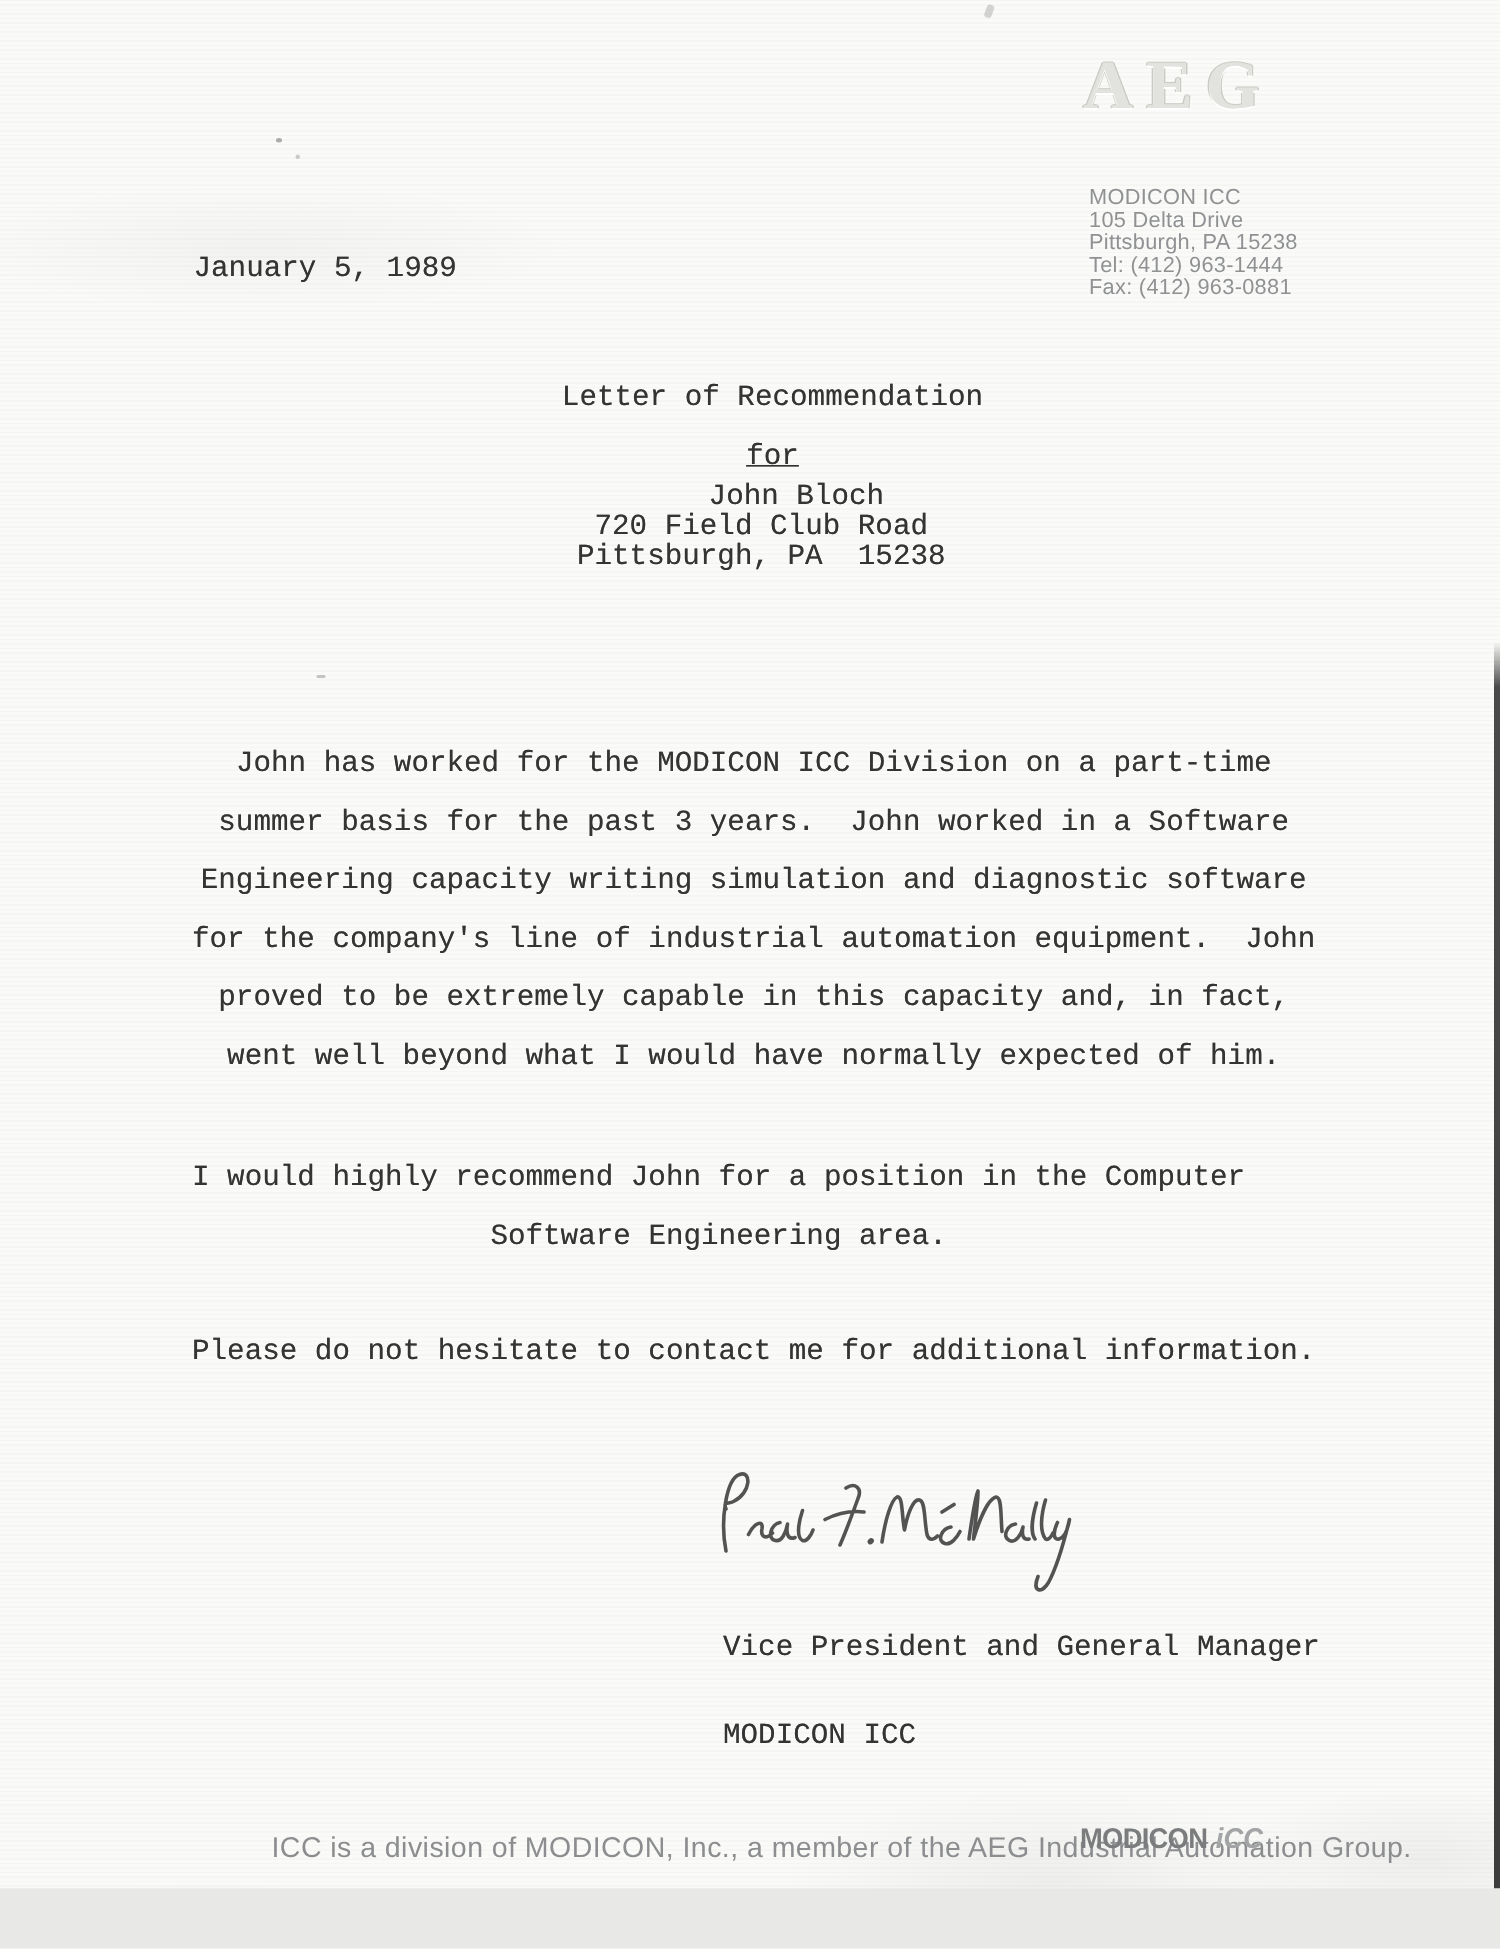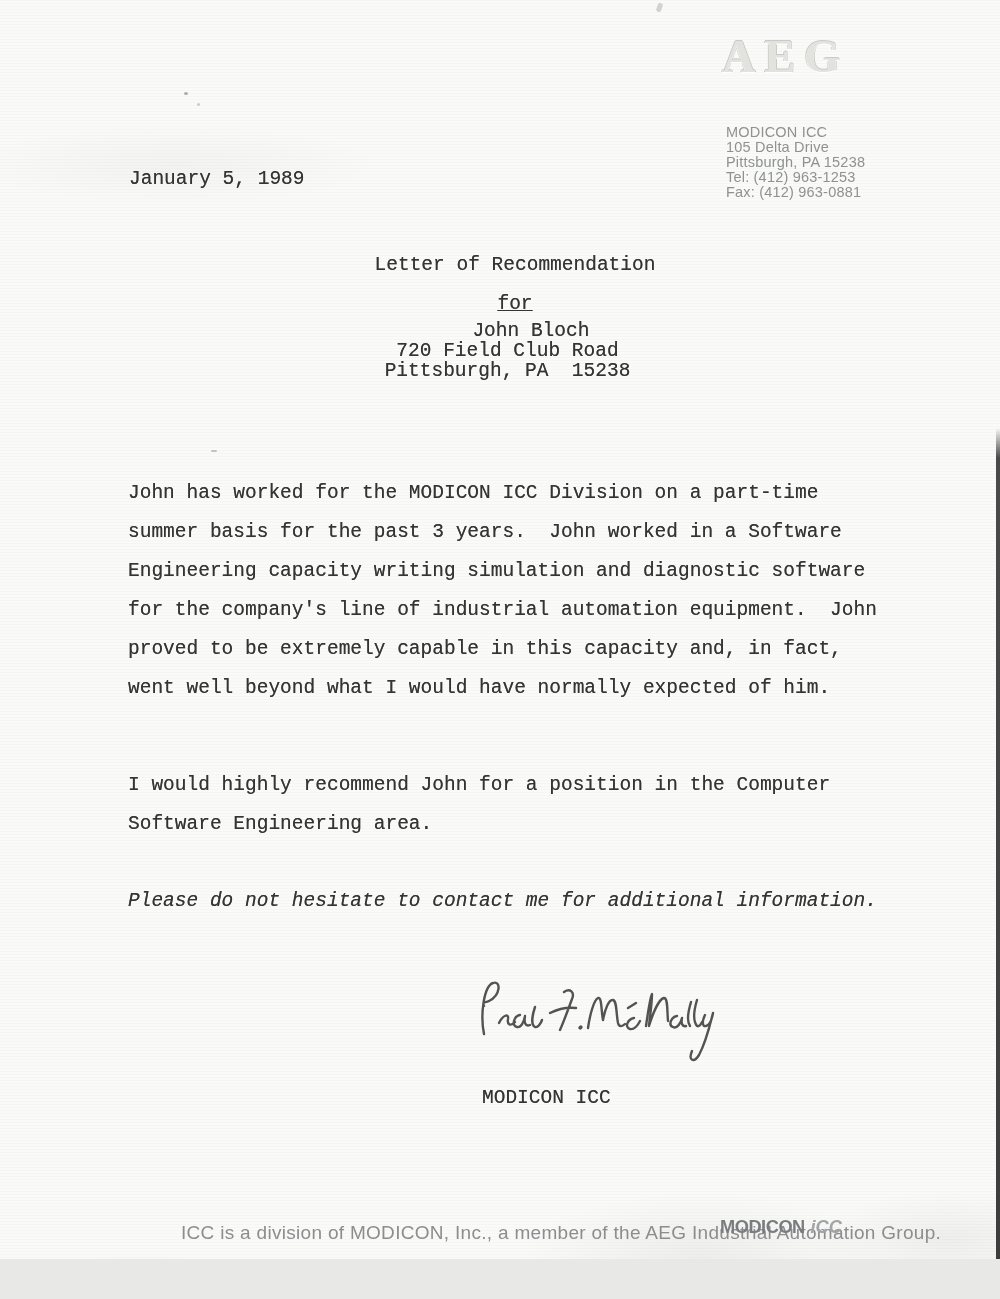--- a/index.html
+++ b/index.html
@@ -33,21 +33,21 @@
       radial-gradient(ellipse 160px 40px at 140px 1283px, rgba(110,110,110,0.18), rgba(0,0,0,0) 70%),
       radial-gradient(ellipse 200px 70px at 950px 1240px, rgba(130,130,130,0.10), rgba(0,0,0,0) 70%);
     pointer-events:none;
   }
   .speck{position:absolute;border-radius:50%;background:rgba(110,110,110,0.55);}
   .speck.s1{left:184px;top:92px;width:4px;height:3px;}
   .speck.s2{left:197px;top:103px;width:3px;height:3px;opacity:.6;}
   .speck.s3{left:211px;top:450px;width:6px;height:2px;border-radius:2px;opacity:.7;}
   .speck.s4{left:657px;top:3px;width:5px;height:9px;opacity:.5;border-radius:2px;transform:rotate(20deg);}
 
-  .mono{white-space:pre;font-size:19.5px;line-height:39px;text-shadow:0 0 .4px rgba(40,40,40,0.65);}
+  .mono{white-space:pre;font-size:19.5px;line-height:39px;text-shadow:0 0 .4px rgba(40,40,40,0.65);text-align:center;}
   .mono-tight{white-space:pre;font-size:19.5px;line-height:19.8px;text-shadow:0 0 .4px rgba(40,40,40,0.65);}
 
   .watermark{
     position:absolute;left:722px;top:30px;
     font-family:"Liberation Serif","DejaVu Serif",serif;
     font-weight:bold;font-size:46px;letter-spacing:9px;
     color:var(--watermark-fill);
     text-shadow:0 1px 0 #fff, 0 -1px 0 var(--watermark-stroke), 1px 0 0 var(--watermark-stroke), -1px 0 0 var(--watermark-stroke);
   }
   .letterhead{
@@ -55,23 +55,23 @@
     font-family:"Liberation Sans","DejaVu Sans",sans-serif;
     font-size:14.5px;line-height:15px;
     color:var(--letterhead-gray);
     letter-spacing:.2px;
   }
   .date{position:absolute;left:129px;top:160px;}
   .heading{position:absolute;left:30px;right:0;top:246px;text-align:center;}
   .heading .prep{position:absolute;left:0;right:0;top:39px;text-align:center;text-decoration:underline;}
   .recipient{position:absolute;left:15px;right:0;top:322px;text-align:center;}
   .para{position:absolute;left:128px;}
-  .p1{top:474px;}
+  .p1{top:490px;}
   .p2{top:766px;}
-  .p3{top:882px;font-style:italic;}
+  .p3{top:882px;}
   .signature-svg{position:absolute;left:472px;top:972px;}
   .signer{position:absolute;left:482px;top:1049px;}
   .footer-text{
     position:absolute;left:181px;top:1222px;
     font-family:"Liberation Sans","DejaVu Sans",sans-serif;
     font-size:19px;color:var(--footer-gray);letter-spacing:.3px;
   }
   .footer-logo{
     position:absolute;left:720px;top:1216px;
     font-family:"Liberation Sans","DejaVu Sans",sans-serif;
@@ -98,21 +98,21 @@
 
 <div class="page">
   <div class="scan-texture"></div>
 
   <div class="watermark">AEG</div>
 
   <div class="letterhead">
     <div>MODICON ICC</div>
     <div>105 Delta Drive</div>
     <div>Pittsburgh, PA 15238</div>
-    <div>Tel: (412) 963-1253</div>
+    <div>Tel: (412) 963-1444</div>
     <div>Fax: (412) 963-0881</div>
   </div>
 
   <div class="date mono">January 5, 1989</div>
 
   <div class="heading">
     <div class="mono">Letter of Recommendation</div>
     <div class="prep mono">for</div>
   </div>
 
@@ -131,20 +131,21 @@
   <div class="para p3 mono">Please do not hesitate to contact me for additional information.</div>
 
   <svg class="signature-svg" width="245" height="95" viewBox="0 0 245 95" fill="none" stroke="#3d3d3d" stroke-width="2.4" stroke-linecap="round" stroke-linejoin="round" opacity="0.88">
     <path d="M12,62 C8,42 12,14 21,11 C29,8 29,23 17,29 C13,31 10,29 12,34 M27,51 C31,43 37,41 36,47 C35,52 38,55 43,50 M48,43 C42,44 39,54 45,55 C49,56 52,50 53,44 C52,50 53,55 58,53 M63,35 C60,44 59,53 63,55 C66,56 69,51 70,48"></path>
     <path d="M92,20 C98,16 103,20 100,27 C96,38 92,49 88,58 M78,41 C86,37 96,35 104,36 M108,55 C109,54 110,55 109,56 C108,57 107,56 108,55"></path>
     <path d="M116,56 C118,42 122,28 126,26 C130,25 129,38 131,48 C133,37 137,27 141,28 C145,29 144,41 146,51 C147,55 150,55 153,52 M162,46 C156,47 152,55 158,57 C162,58 166,53 168,49 M156,36 L164,31"></path>
     <path d="M174,54 C176,40 178,26 180,22 C180,31 178,44 177,54 C181,41 187,27 192,26 C196,26 195,38 196,49 M205,44 C199,45 196,53 201,55 C205,57 209,51 210,46 C209,51 210,55 214,54 M219,30 C216,40 215,50 218,54 M225,28 C222,38 221,49 225,54 C227,55 229,52 230,50 M233,43 C230,49 230,55 234,54 C238,53 240,47 241,41 C238,53 234,70 227,83 C222,91 216,89 220,79"></path>
   </svg>
 
   <div class="signer mono-tight">
+    <div>Vice President and General Manager</div>
     <div>MODICON ICC</div>
   </div>
 
   <div class="footer-text">ICC is a division of MODICON, Inc., a member of the AEG Industrial Automation Group.</div>
 
   <div class="footer-logo">
     <span class="primary">MODICON</span><span class="secondary">iCC</span>
   </div>
 
   <div class="speck s1"></div>

